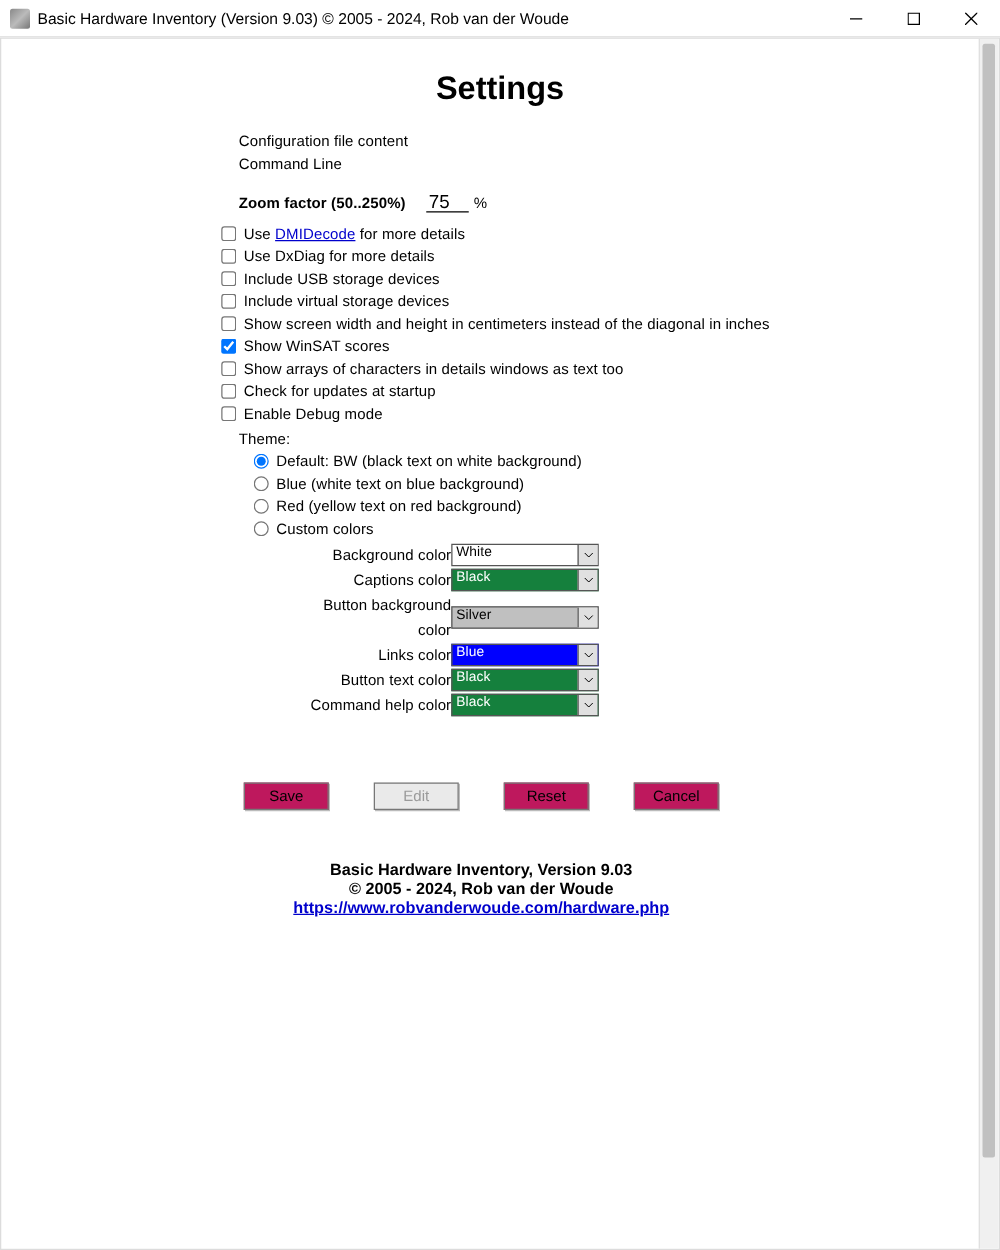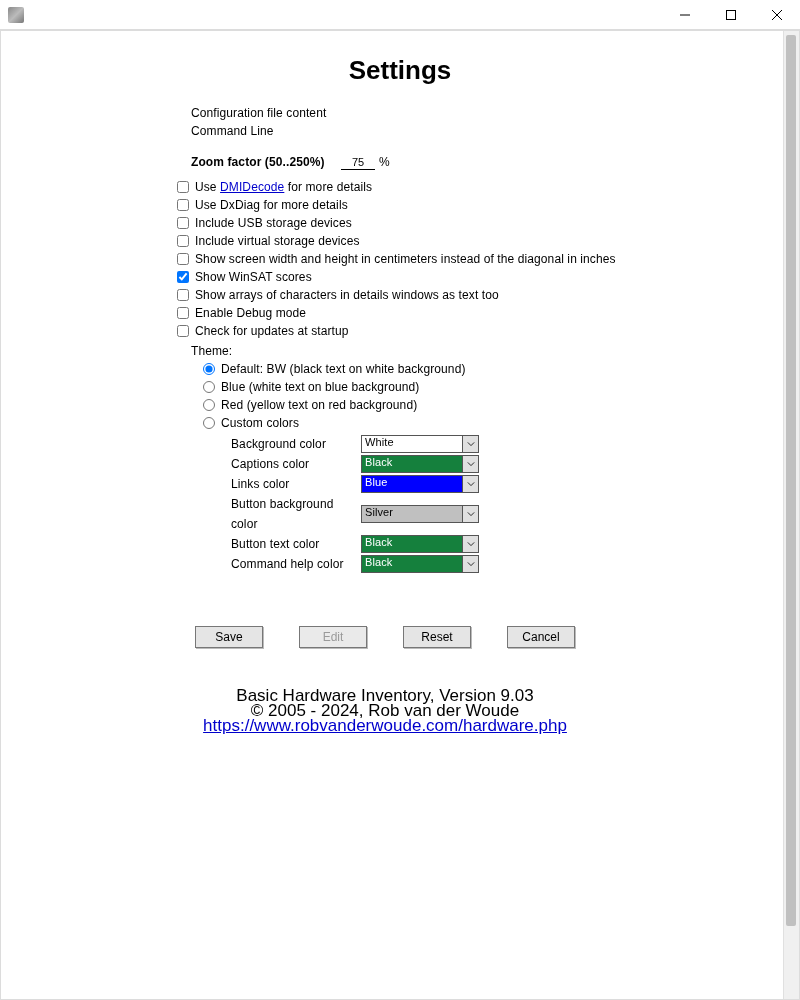--- a/index.html
+++ b/index.html
@@ -74,23 +74,23 @@
     letter-spacing: 0.1px;
   }
   .row { display: flex; align-items: center; min-height: 18px; line-height: 18px; }
   .label-col { width: 150px; }
   .value-col { }
 
   .zoom-row { margin-top: 14px; display: flex; align-items: center;}
   .zoom-row .label-col { width: 150px; font-weight: bold; }
   .zoom-input {
     width: 34px; height: 16px;
-    font-size: 11px;
+    font-size: 15px;
     border: none; border-bottom: 1px solid #000;
-    text-align: center; padding: 0 2px;
+    text-align: left; padding: 0 2px;
     outline: none;
     background: transparent;
   }
   .pct { margin-left: 4px; }
 
   .checklist { margin-top: 8px; }
   .checklist .item {
     display: flex;
     align-items: flex-start;
     gap: 6px;
@@ -107,21 +107,21 @@
   .theme-block .theme-title { margin-left: -12px; line-height: 18px; }
   .radios .r {
     display: flex; align-items: center; gap: 6px; line-height: 18px;
   }
   .radios input[type=radio] { width: 12px; height: 12px; margin: 0; }
 
   .custom-colors { margin-left: 28px; margin-top: 2px; }
   .color-row {
     display: flex; align-items: center; line-height: 20px;
   }
-  .color-row .clabel { width: 130px; }
+  .color-row .clabel { width: 130px; text-align: right; }
   .sel {
     width: 118px; height: 18px;
     border: 1px solid #555;
     font-size: 11px;
     padding: 0 0 0 3px;
     display: flex; align-items: flex-end; justify-content: space-between;
   }
   .sel .arrow {
     width: 16px; height: 16px;
     border-left: 1px solid #555;
@@ -137,45 +137,47 @@
   .buttons {
     margin: 52px 0 0 0;
     display: flex;
     justify-content: center;
     gap: 36px;
     padding-right: 30px;
   }
   button.action {
     width: 68px; height: 22px;
     font-size: 12px;
-    background: #e5e5e5;
+    background: #be185d;
     border: 1px solid #777;
     box-shadow: 1px 1px 0 #bbb;
     padding: 0;
     cursor: pointer;
   }
   button.action:disabled {
     color: #9a9a9a;
     background: #eaeaea;
   }
 
   .footer {
     margin-top: 40px;
     text-align: center;
-    font-size: 17px;
+    font-size: 13px;
     line-height: 15px;
     padding-right: 30px;
+    font-weight: bold;
   }
   .footer a { color: #0000cc; text-decoration: underline; }
 </style>
 </head>
 <body>
 
 <div class="titlebar">
   <span class="app-icon"></span>
+  <span>Basic Hardware Inventory (Version 9.03) © 2005 - 2024, Rob van der Woude</span>
   <span class="spacer"></span>
   <div class="win-btn">
     <svg viewBox="0 0 10 10">
         <line x1="0" y1="5" x2="10" y2="5" stroke="#000" stroke-width="1"></line>
       </svg>
   </div>
   <div class="win-btn">
     <svg viewBox="0 0 10 10">
         <rect x="0.5" y="0.5" width="9" height="9" fill="none" stroke="#000" stroke-width="1"></rect>
       </svg>
@@ -237,25 +239,25 @@
       <div class="item">
         <input type="checkbox" checked="" style="">
         <label>Show WinSAT scores</label>
       </div>
       <div class="item">
         <input type="checkbox" style="">
         <label>Show arrays of characters in details windows as text too</label>
       </div>
       <div class="item">
         <input type="checkbox" style="">
+        <label>Check for updates at startup</label>
+      </div>
+      <div class="item">
+        <input type="checkbox" style="">
         <label>Enable Debug mode</label>
-      </div>
-      <div class="item">
-        <input type="checkbox" style="">
-        <label>Check for updates at startup</label>
       </div>
 
       <div class="theme-block">
         <div class="theme-title">Theme:</div>
         <div class="radios">
           <div class="r">
             <input type="radio" name="theme" checked="" style="">
             <label>Default: BW (black text on white background)</label>
           </div>
           <div class="r">
@@ -289,34 +291,34 @@
             <div class="sel sel-black">
               <span>Black</span>
               <span class="arrow">
                   <svg viewBox="0 0 10 10">
                     <path d="M1 3 L5 7 L9 3" fill="none" stroke="#000" stroke-width="1"></path>
                   </svg>
                 </span>
             </div>
           </div>
           <div class="color-row">
+            <span class="clabel">Button background color</span>
+            <div class="sel sel-silver">
+              <span>Silver</span>
+              <span class="arrow">
+                  <svg viewBox="0 0 10 10">
+                    <path d="M1 3 L5 7 L9 3" fill="none" stroke="#000" stroke-width="1"></path>
+                  </svg>
+                </span>
+            </div>
+          </div>
+          <div class="color-row">
             <span class="clabel">Links color</span>
             <div class="sel sel-blue">
               <span>Blue</span>
-              <span class="arrow">
-                  <svg viewBox="0 0 10 10">
-                    <path d="M1 3 L5 7 L9 3" fill="none" stroke="#000" stroke-width="1"></path>
-                  </svg>
-                </span>
-            </div>
-          </div>
-          <div class="color-row">
-            <span class="clabel">Button background color</span>
-            <div class="sel sel-silver">
-              <span>Silver</span>
               <span class="arrow">
                   <svg viewBox="0 0 10 10">
                     <path d="M1 3 L5 7 L9 3" fill="none" stroke="#000" stroke-width="1"></path>
                   </svg>
                 </span>
             </div>
           </div>
           <div class="color-row">
             <span class="clabel">Button text color</span>
             <div class="sel sel-black">

